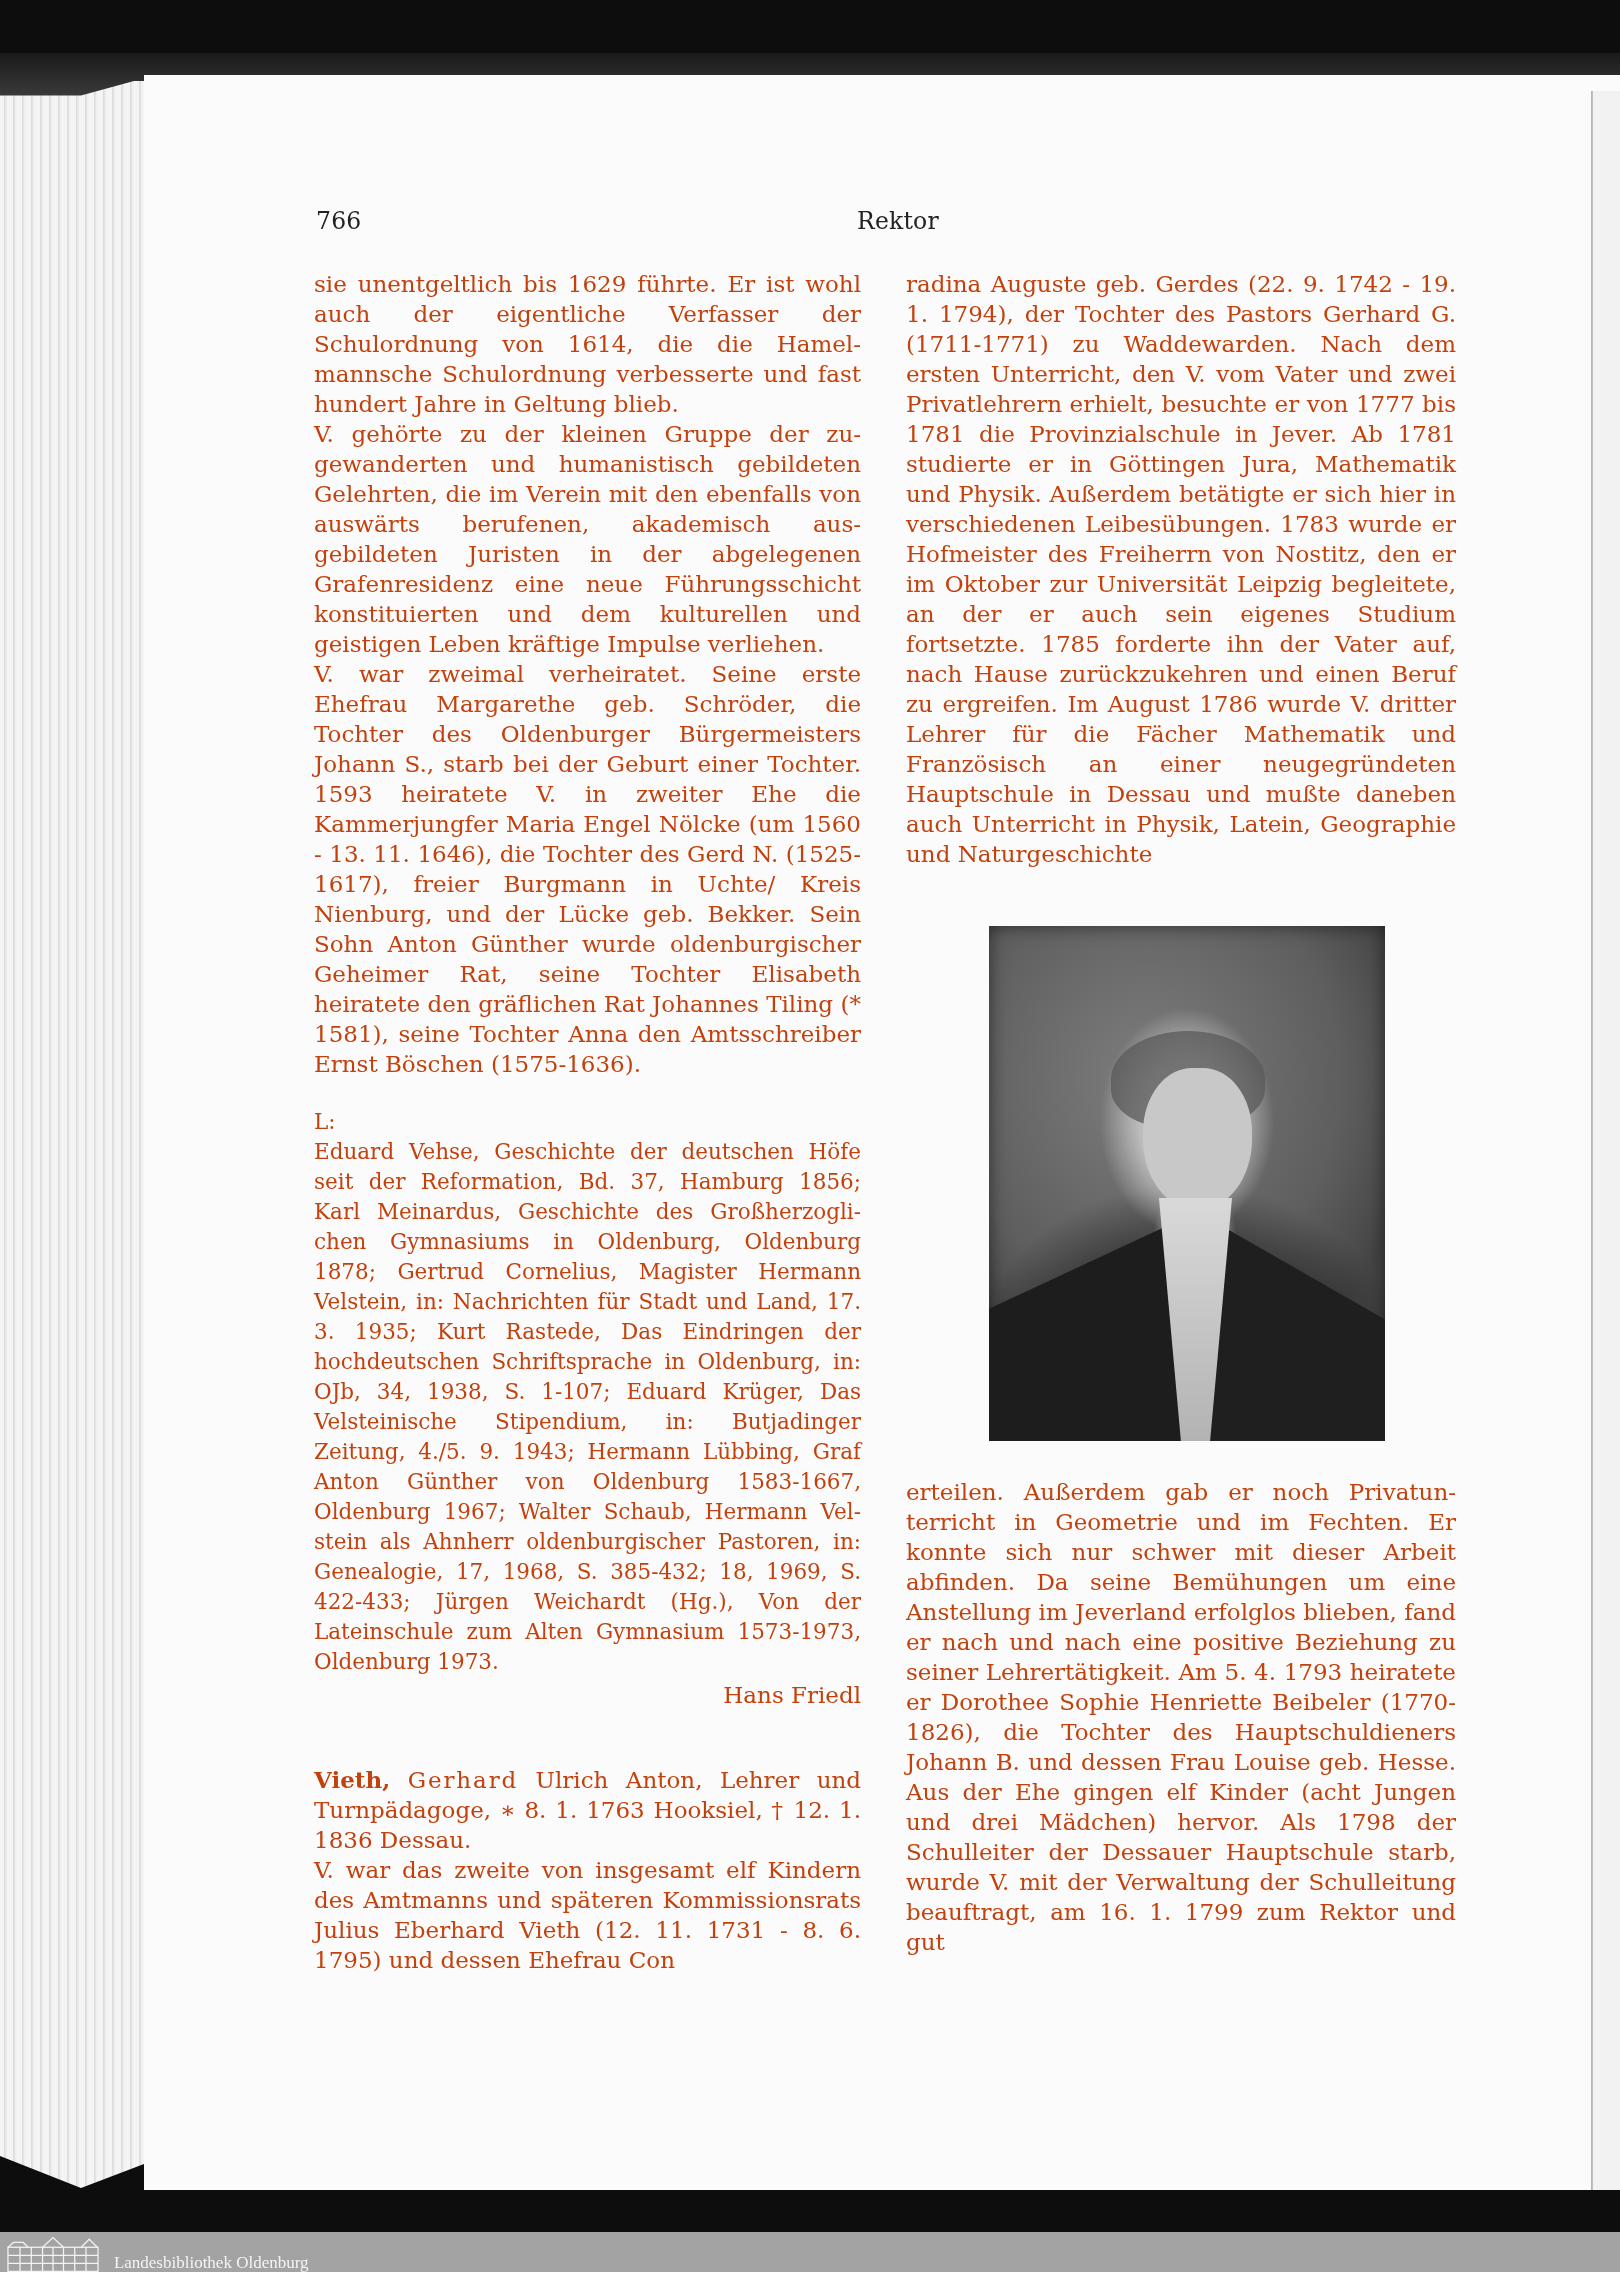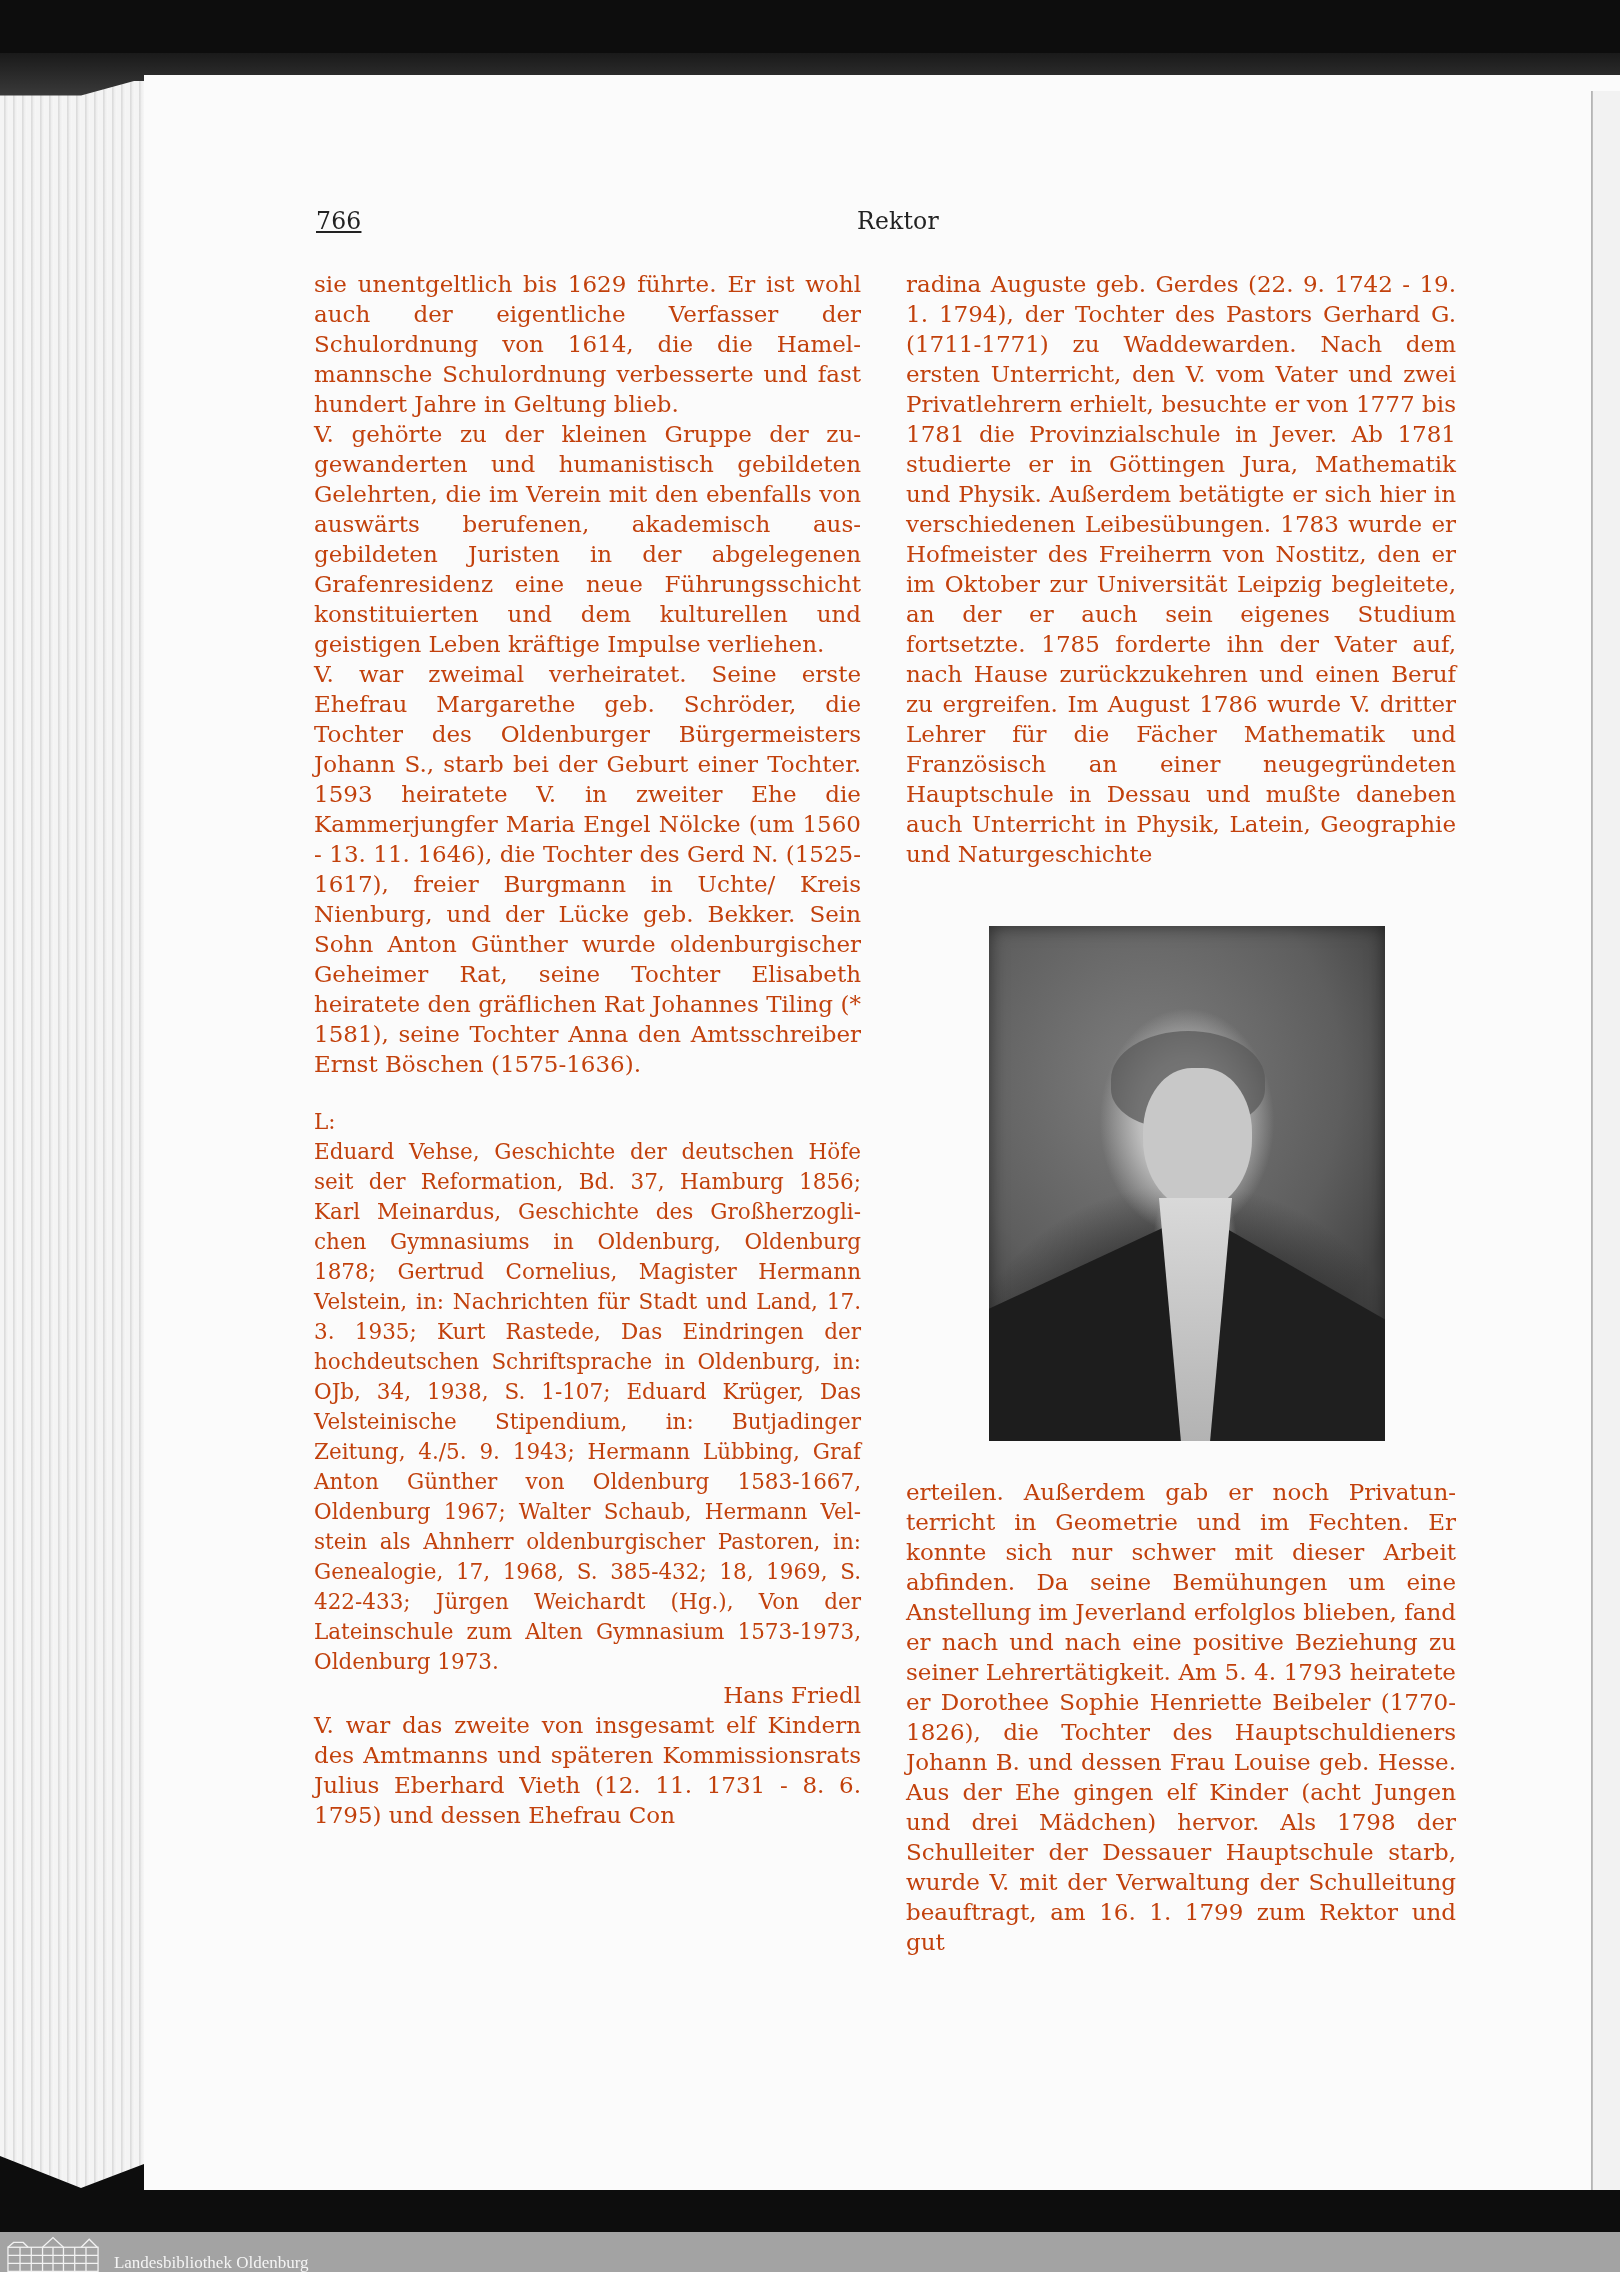--- a/index.html
+++ b/index.html
@@ -29,21 +29,21 @@
     background: linear-gradient(90deg, #d0d0d0, #9a9a9a, #e6e6e6);
   }
   .right-edge {
     position: absolute; left: 1593px; top: 91px; width: 27.6px; height: 2099px;
     background: #f2f2f2;
   }
   .running-head {
     position: absolute; top: 207px; font-size: 23.5px; color: #222;
     letter-spacing: 0.2px;
   }
-  .page-number { left: 316px; text-decoration: underline; }
+  .page-number { left: 316px; }
   .head-title  { left: 857px; }
 
   .col {
     position: absolute; width: 547px; color: #c2410c;
     font-size: 23px; line-height: 30px;
   }
   .col p {
     margin: 0; text-align: justify; text-align-last: left; hyphens: manual;
   }
   .col-left  { left: 314px; top: 269px; }
@@ -113,20 +113,21 @@
 <div class="running-head head-title">Rektor</div>
 
 <div class="col col-left">
   <p>sie unentgeltlich bis 1629 führte. Er ist wohl auch der eigentliche Verfasser der Schulordnung von 1614, die die Hamel­mannsche Schulordnung verbesserte und fast hundert Jahre in Geltung blieb.</p>
   <p>V. gehörte zu der kleinen Gruppe der zu­gewanderten und humanistisch gebildeten Gelehrten, die im Verein mit den ebenfalls von auswärts berufenen, akademisch aus­gebildeten Juristen in der abgelegenen Grafenresidenz eine neue Führungs­schicht konstituierten und dem kulturellen und geistigen Leben kräftige Impulse ver­liehen.</p>
   <p>V. war zweimal verheiratet. Seine erste Ehefrau Margarethe geb. Schröder, die Tochter des Oldenburger Bürgermeisters Johann S., starb bei der Geburt einer Toch­ter. 1593 heiratete V. in zweiter Ehe die Kammerjungfer Maria Engel Nölcke (um 1560 - 13. 11. 1646), die Tochter des Gerd N. (1525-1617), freier Burgmann in Uchte/ Kreis Nienburg, und der Lücke geb. Bek­ker. Sein Sohn Anton Günther wurde oldenburgischer Geheimer Rat, seine Tochter Elisabeth heiratete den gräflichen Rat Johannes Tiling (* 1581), seine Tochter Anna den Amtsschreiber Ernst Böschen (1575-1636).</p>
   <p class="lit-label biblio">L:</p>
   <p class="biblio">Eduard Vehse, Geschichte der deutschen Höfe seit der Reformation, Bd. 37, Hamburg 1856; Karl Meinardus, Geschichte des Großherzogli­chen Gymnasiums in Oldenburg, Oldenburg 1878; Gertrud Cornelius, Magister Hermann Velstein, in: Nachrichten für Stadt und Land, 17. 3. 1935; Kurt Rastede, Das Eindringen der hochdeutschen Schriftsprache in Oldenburg, in: OJb, 34, 1938, S. 1-107; Eduard Krüger, Das Velsteinische Stipendium, in: Butjadinger Zeitung, 4./5. 9. 1943; Hermann Lübbing, Graf Anton Günther von Oldenburg 1583-1667, Oldenburg 1967; Walter Schaub, Hermann Vel­stein als Ahnherr oldenburgischer Pastoren, in: Genealogie, 17, 1968, S. 385-432; 18, 1969, S. 422-433; Jürgen Weichardt (Hg.), Von der Lateinschule zum Alten Gymnasium 1573-1973, Oldenburg 1973.</p>
   <p class="author-sign">Hans Friedl</p>
 
+  <p class="entry-head"><span class="lemma">Vieth,</span> <span class="given-names">Gerhard</span> <span>Ulrich Anton, Lehrer und Turnpädagoge, ∗ 8. 1. 1763 Hooksiel, † 12. 1. 1836 Dessau.</span></p>
   <p>V. war das zweite von insgesamt elf Kin­dern des Amtmanns und späteren Kommis­sionsrats Julius Eberhard Vieth (12. 11. 1731 - 8. 6. 1795) und dessen Ehefrau Con­</p>
 </div>
 
 <div class="col col-right">
   <p>radina Auguste geb. Gerdes (22. 9. 1742 - 19. 1. 1794), der Tochter des Pastors Ger­hard G. (1711-1771) zu Waddewarden. Nach dem ersten Unterricht, den V. vom Vater und zwei Privatlehrern erhielt, be­suchte er von 1777 bis 1781 die Provinzial­schule in Jever. Ab 1781 studierte er in Göttingen Jura, Mathematik und Physik. Außerdem betätigte er sich hier in ver­schiedenen Leibesübungen. 1783 wurde er Hofmeister des Freiherrn von Nostitz, den er im Oktober zur Universität Leipzig be­gleitete, an der er auch sein eigenes Stu­dium fortsetzte. 1785 forderte ihn der Vater auf, nach Hause zurückzukehren und einen Beruf zu ergreifen. Im August 1786 wurde V. dritter Lehrer für die Fächer Ma­thematik und Französisch an einer neuge­gründeten Hauptschule in Dessau und mußte daneben auch Unterricht in Physik, Latein, Geographie und Naturgeschichte</p>
   <div class="portrait" title="Gerhard Ulrich Anton Vieth portrait">
     <div class="hair"></div>
     <div class="face"></div>
     <div class="coat-left"></div>
     <div class="coat-right"></div>

